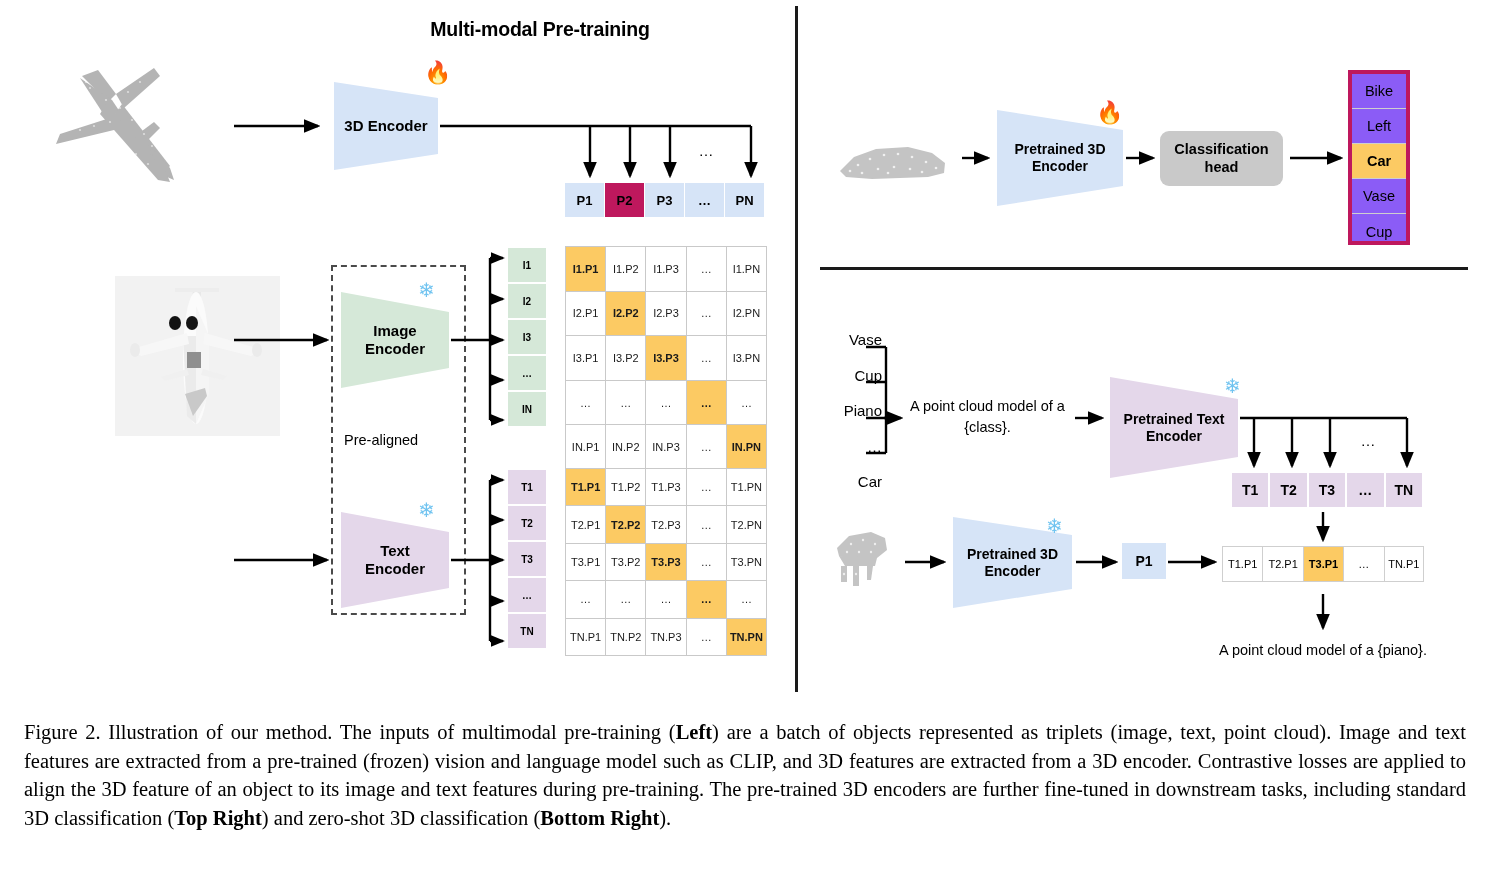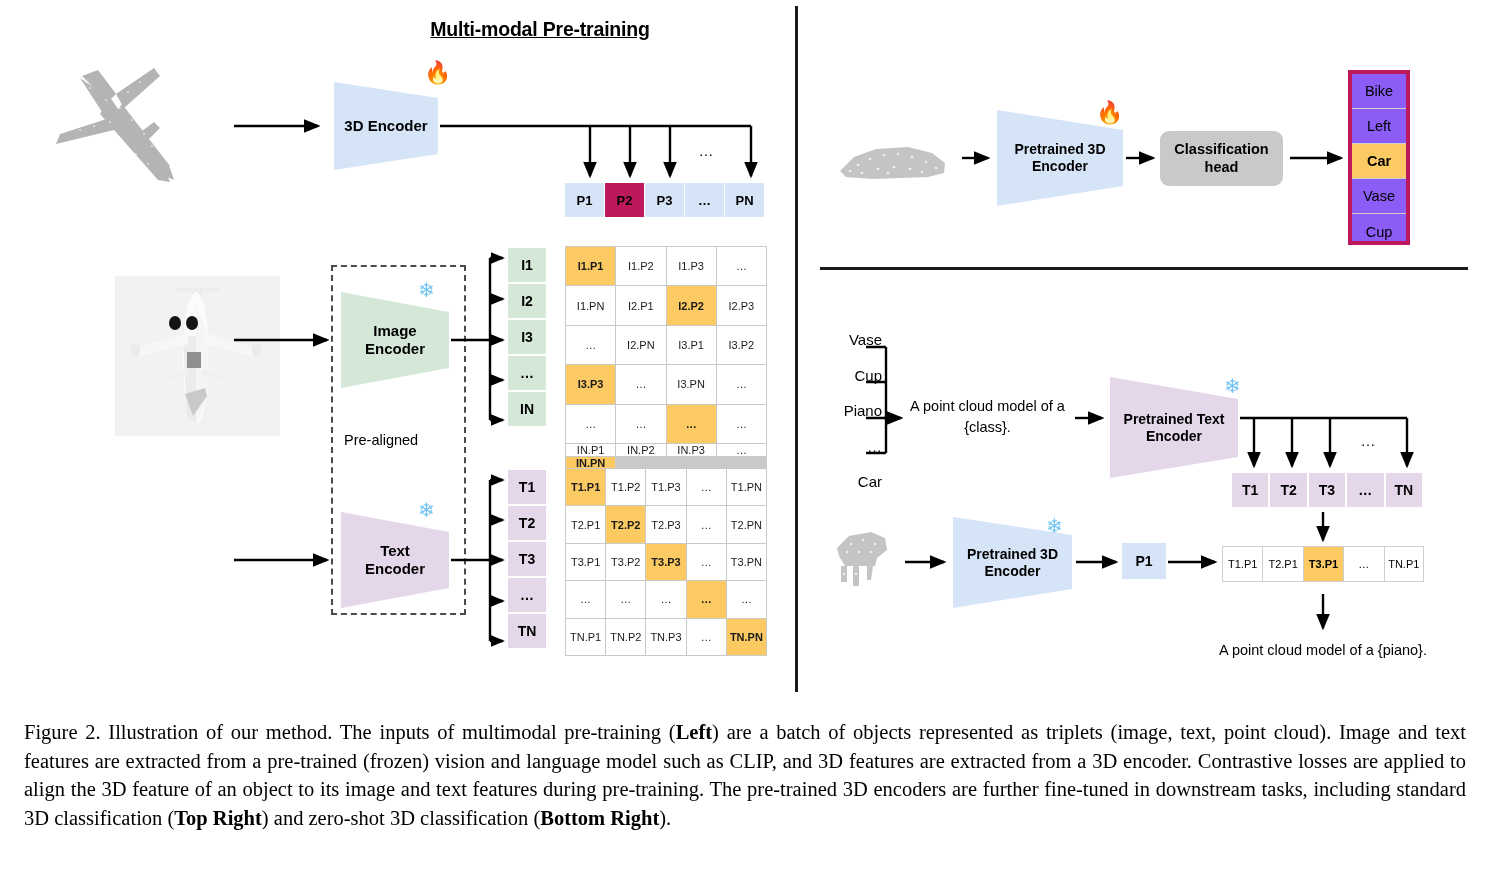--- a/index.html
+++ b/index.html
@@ -1,40 +1,40 @@
 <!DOCTYPE html>
 <html><head>
 <meta charset="utf-8">
 <style>
   html,body{margin:0;padding:0;background:#ffffff;}
   body{width:1490px;height:888px;font-family:"Liberation Sans",sans-serif;color:#000;}
   #root{position:relative;width:1490px;height:888px;overflow:hidden;}
   .abs{position:absolute;}
-  .ttl{font-weight:bold;font-size:19.5px;letter-spacing:-.2px;text-align:center;text-decoration:underline;}
+  .ttl{font-weight:bold;font-size:19.5px;letter-spacing:-.2px;text-align:center;}
   .lbl{font-size:14.5px;}
   .ctr{display:flex;align-items:center;justify-content:center;text-align:center;}
 
   
   .vdiv{background:#1a1a1a;width:3px;}
   .hdiv{background:#1a1a1a;height:3px;}
 
   
   .trap{position:absolute;}
   .trap svg{position:absolute;left:0;top:0;}
   .trap .tx{position:absolute;left:0;top:0;width:100%;height:100%;
     display:flex;align-items:center;justify-content:center;text-align:center;
     font-weight:bold;font-size:15px;line-height:1.18;}
 
   
   .cellrow{position:absolute;display:flex;}
   .cellrow .cell{display:flex;align-items:center;justify-content:center;
      font-size:13px;font-weight:bold;box-sizing:border-box;}
   .colstack{position:absolute;display:flex;flex-direction:column;}
   .colstack .cell{display:flex;align-items:center;justify-content:center;
-     font-size:14px;font-weight:bold;box-sizing:border-box;}
+     font-size:10px;font-weight:bold;box-sizing:border-box;}
 
   
   .matrix{position:absolute;display:grid;background:#c9c9c9;gap:1px;border:1px solid #c9c9c9;box-sizing:border-box;}
   .matrix .mc{background:#fff;display:flex;align-items:center;justify-content:center;
       font-size:11px;color:#1a1a1a;}
   .matrix .mc.hl{background:#fcca63;font-weight:bold;}
 
   
   .clist{position:absolute;border:4px solid #be185d;box-sizing:border-box;background:#8b5cf6;}
   .clist .ci{border-bottom:1px solid #cfcfcf;display:flex;align-items:center;justify-content:center;
@@ -168,21 +168,21 @@
     </div>
 
   <div class="colstack" id="t-col" style="left:508px;top:470px;width:38px;height:182px;">
       <div class="cell" style="width: 38px; height: 36px; background: rgb(228, 215, 234); border-bottom: 2px solid rgb(255, 255, 255);">T1</div>
       <div class="cell" style="width: 38px; height: 36px; background: rgb(228, 215, 234); border-bottom: 2px solid rgb(255, 255, 255);">T2</div>
       <div class="cell" style="width: 38px; height: 36px; background: rgb(228, 215, 234); border-bottom: 2px solid rgb(255, 255, 255);">T3</div>
       <div class="cell" style="width: 38px; height: 36px; background: rgb(228, 215, 234); border-bottom: 2px solid rgb(255, 255, 255);">…</div>
       <div class="cell" style="width: 38px; height: 36px; background: rgb(228, 215, 234); border-bottom: 2px solid rgb(255, 255, 255);">TN</div>
     </div>
 
-  <div class="matrix" id="img-matrix" style="left:565px;top:246px;width:202px;height:224px;grid-template-columns:repeat(4,1fr);grid-template-rows:repeat(5,1fr);">
+  <div class="matrix" id="img-matrix" style="left:565px;top:246px;width:202px;height:224px;grid-template-columns:repeat(5,1fr);grid-template-rows:repeat(5,1fr);">
       <div class="mc hl">I1.P1</div>
       <div class="mc">I1.P2</div>
       <div class="mc">I1.P3</div>
       <div class="mc">…</div>
       <div class="mc">I1.PN</div>
       <div class="mc">I2.P1</div>
       <div class="mc hl">I2.P2</div>
       <div class="mc">I2.P3</div>
       <div class="mc">…</div>
       <div class="mc">I2.PN</div>

